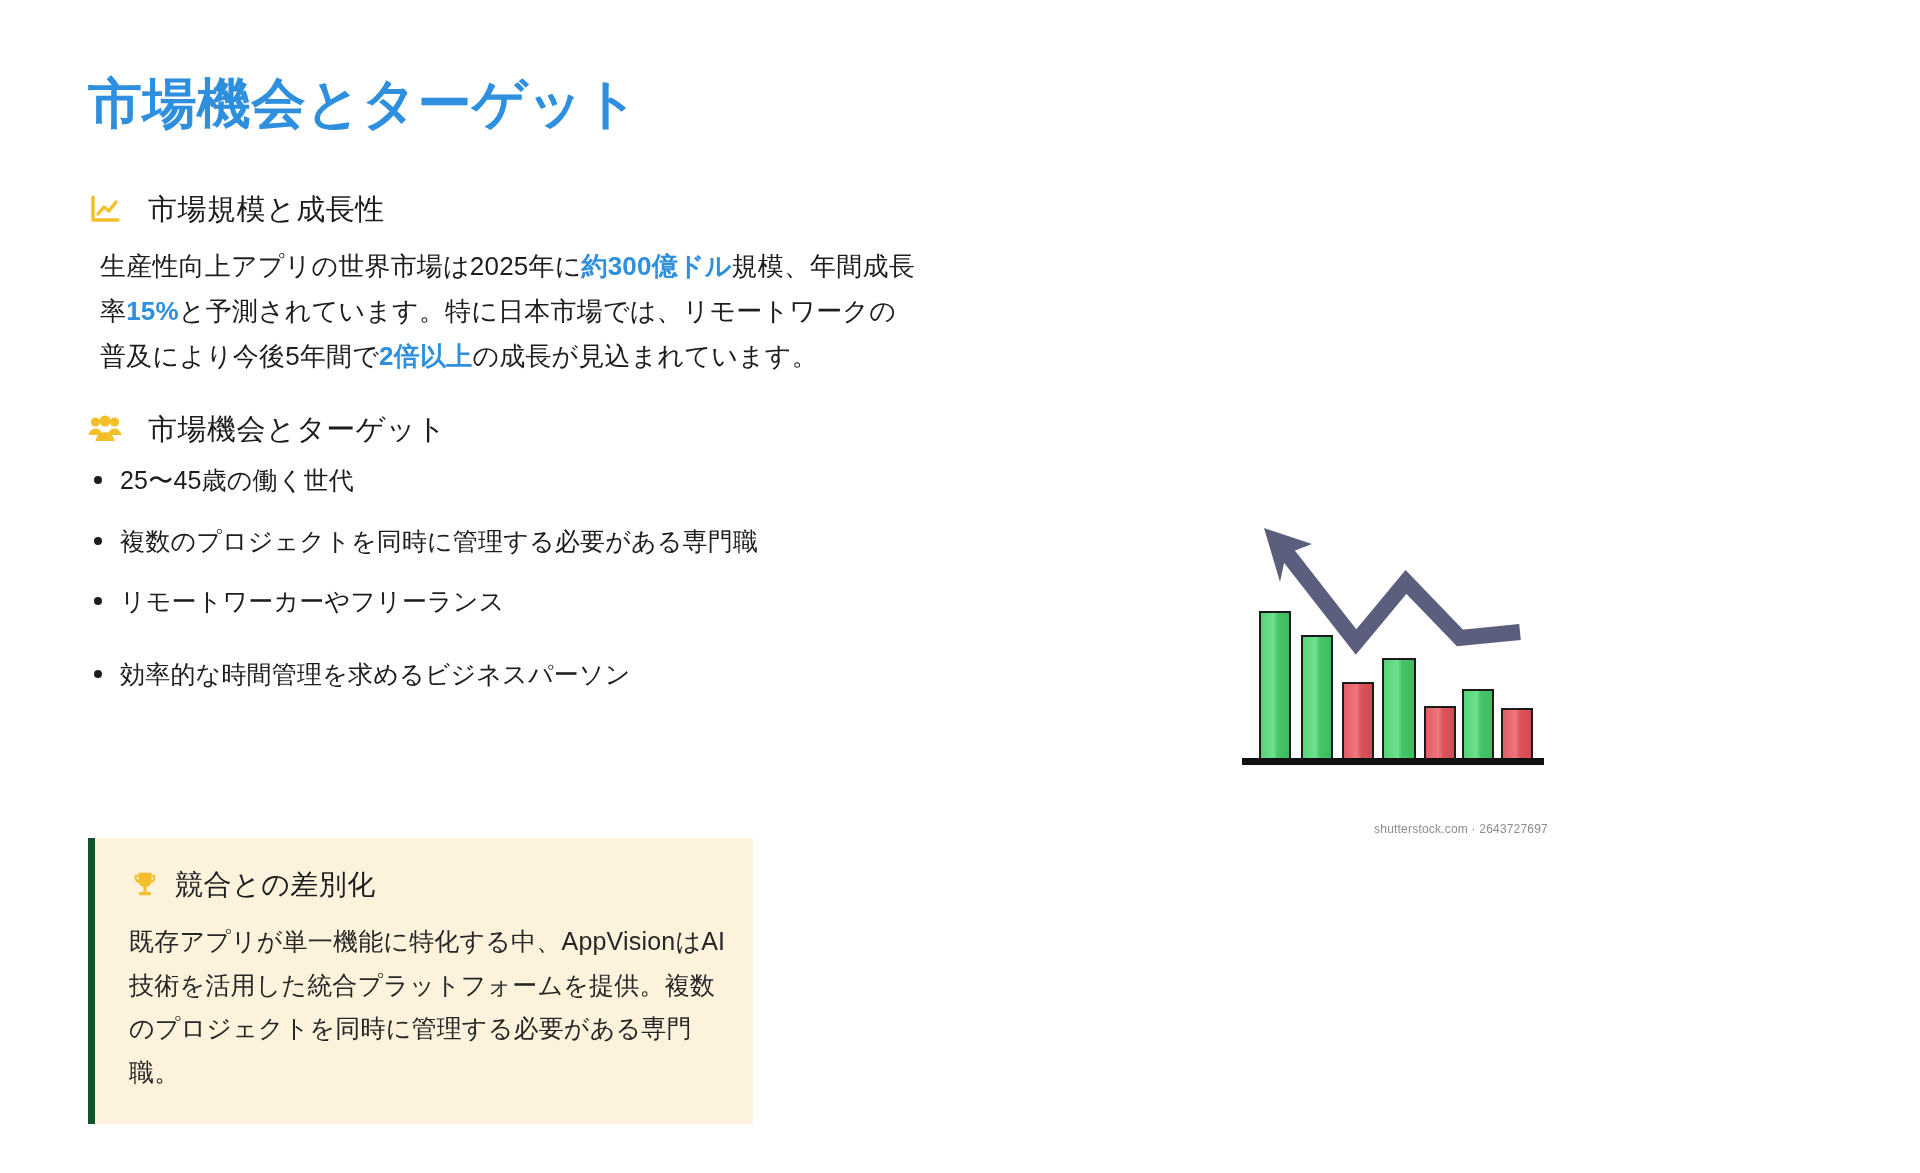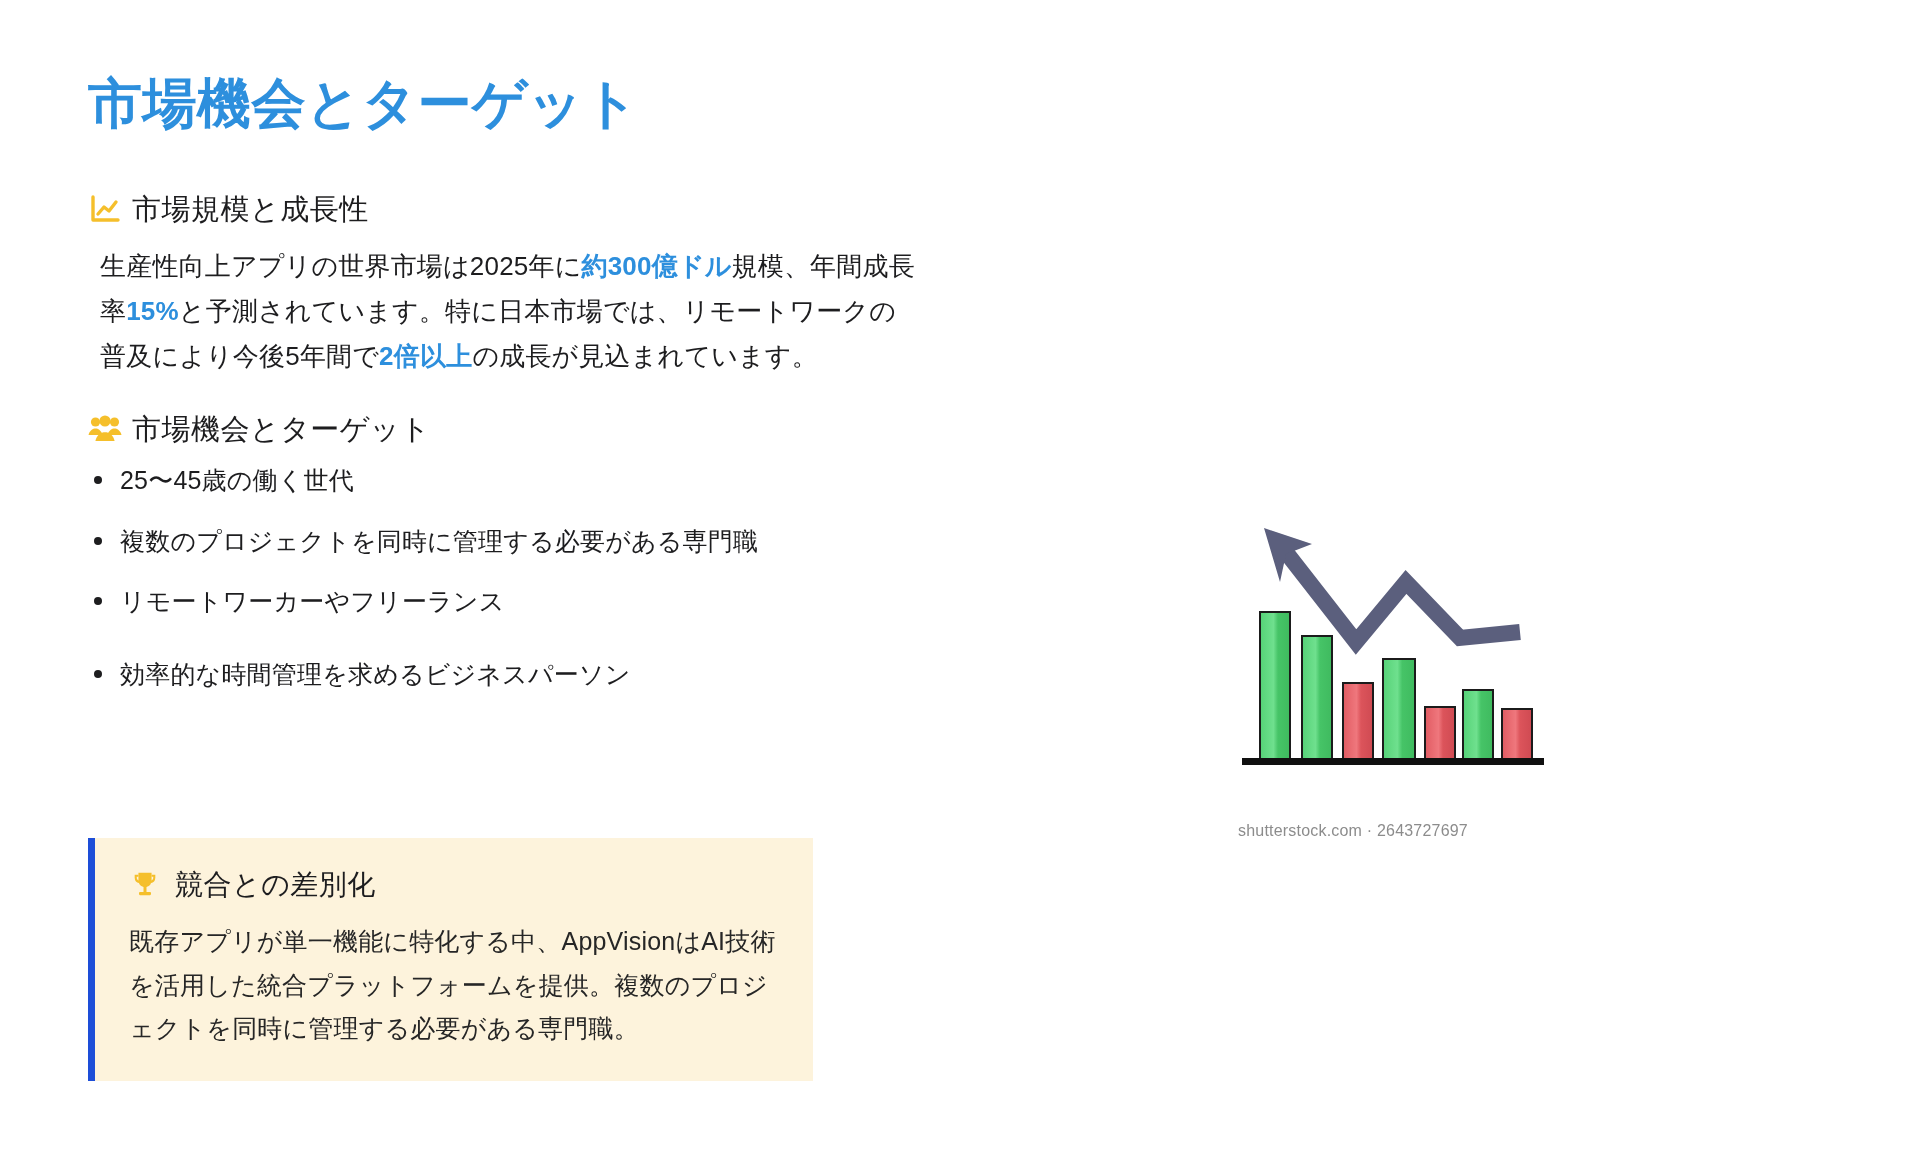--- a/index.html
+++ b/index.html
@@ -40,21 +40,21 @@
     white-space: nowrap;
   }
 
   .section {
     margin-bottom: 20px;
   }
 
   .section-head {
     display: flex;
     align-items: center;
-    gap: 10px;
+    gap: 26px;
     margin-bottom: 18px;
   }
 
   .section-head .sec-icon {
     width: 34px;
     height: 34px;
     display: inline-flex;
     align-items: center;
     justify-content: center;
     flex: 0 0 auto;
@@ -107,24 +107,24 @@
     height: 8px;
     border-radius: 50%;
     background: #1d1d1f;
   }
 
   
   .callout {
     position: absolute;
     left: 88px;
     top: 838px;
-    width: 725px;
+    width: 665px;
     box-sizing: border-box;
     background: #fdf3dc;
-    border-left: 7px solid #1d4ed8;
+    border-left: 7px solid #14532d;
     padding: 28px 22px 30px 34px;
   }
 
   .callout-head {
     display: flex;
     align-items: center;
     gap: 14px;
     margin-bottom: 16px;
   }
 
@@ -165,22 +165,22 @@
     display: block;
     width: 310px;
     height: 270px;
   }
 
   .watermark {
     position: absolute;
     left: 0;
     top: 302px;
     width: 310px;
-    text-align: left;
-    font-size: 16px;
+    text-align: right;
+    font-size: 12px;
     color: #8c8c8c;
     letter-spacing: 0.2px;
     font-family: "Liberation Sans", "DejaVu Sans", sans-serif;
   }
 </style>
 </head>
 <body>
 
 <div class="slide">
 

